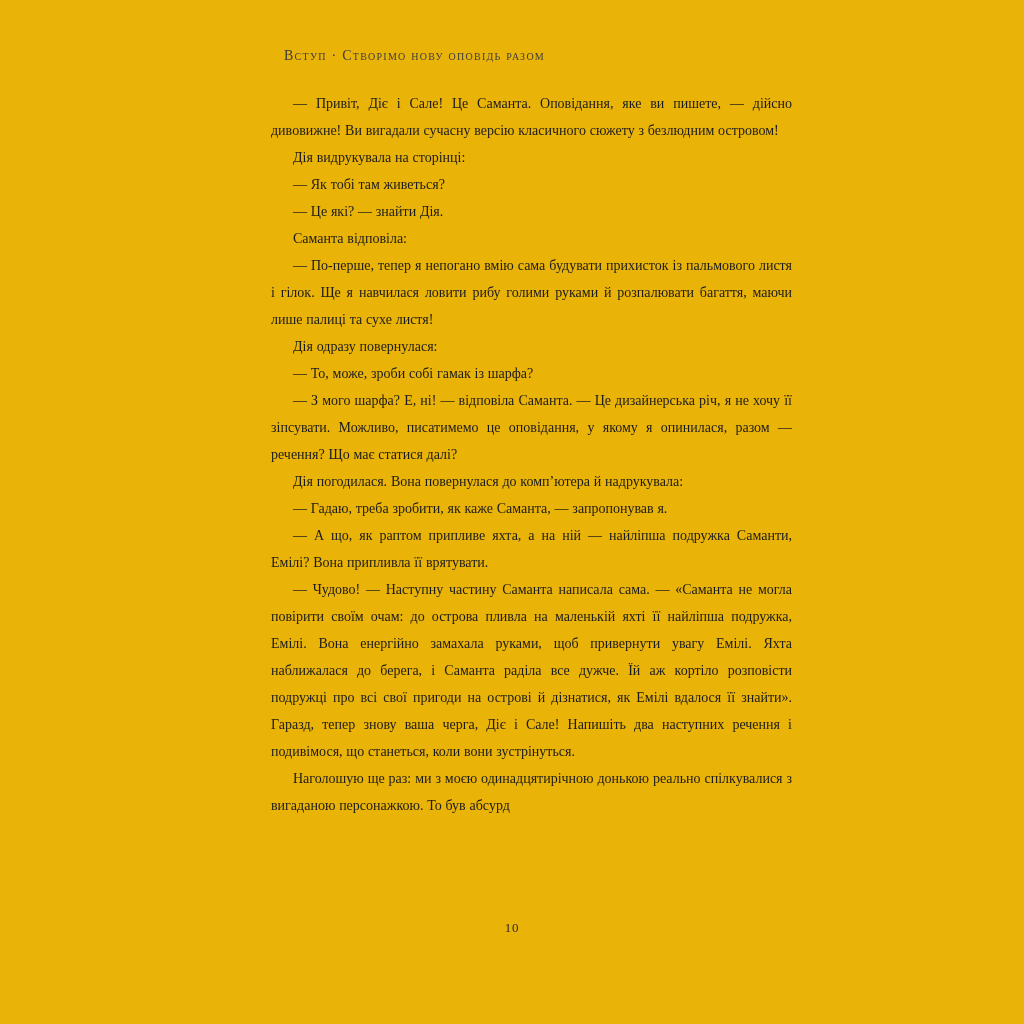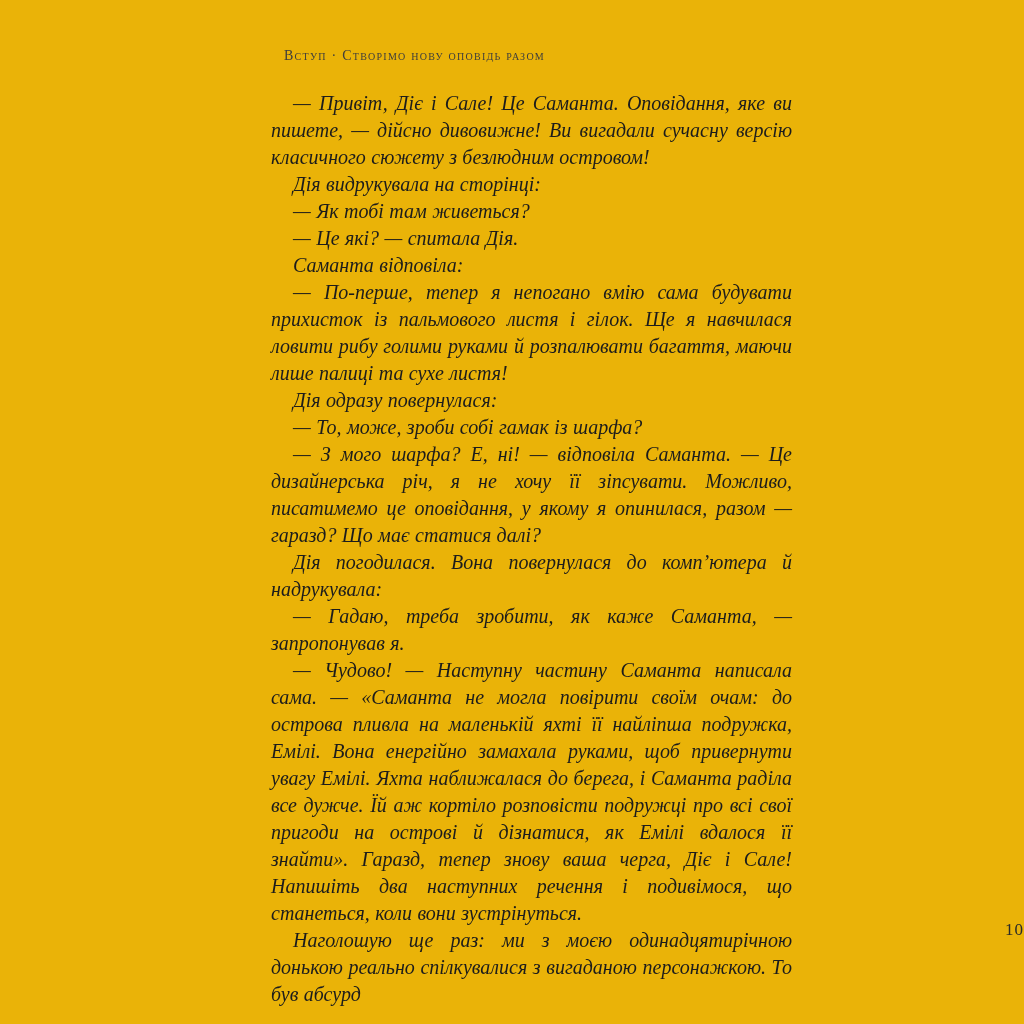--- a/index.html
+++ b/index.html
@@ -30,57 +30,57 @@
     font-family: "Liberation Serif", "DejaVu Serif", serif;
     font-variant: small-caps;
     letter-spacing: 0.09em;
     font-size: 14px;
     color: #3d3d3d;
     margin: 0 0 26px 13px;
     white-space: nowrap;
   }
   .body-text p {
     margin: 0;
-    font-size: 20px;
+    font-size: 14px;
     line-height: 27px;
     text-align: justify;
     text-indent: 22px;
     color: #1c1c1c;
     word-spacing: 0.02em;
-    font-style: italic;
   }
   .page-number {
     position: absolute;
     left: 0;
     top: 920px;
     width: 1024px;
-    text-align: right;
-    font-size: 17px;
+    text-align: center;
+    font-size: 13px;
     letter-spacing: 0.06em;
     color: #2a2a2a;
   }
 </style>
 </head>
 <body>
 
 <div class="page">
   <div class="content-column">
     <div class="running-head">Вступ · Створімо нову оповідь разом</div>
 
     <div class="body-text">
       <p>— Привіт, Діє і Сале! Це Саманта. Оповідання, яке ви пишете, — дійсно дивовижне! Ви вигадали сучасну версію класичного сюжету з безлюдним островом!</p>
       <p>Дія видрукувала на сторінці:</p>
       <p>— Як тобі там живеться?</p>
-      <p>— Це які? — спитала Дія.</p>
+      <p>— Це які? — знайти Дія.</p>
       <p>Саманта відповіла:</p>
       <p>— По-перше, тепер я непогано вмію сама будувати прихисток із пальмового листя і гілок. Ще я навчилася ловити рибу голими руками й розпалювати багаття, маючи лише палиці та сухе листя!</p>
       <p>Дія одразу повернулася:</p>
       <p>— То, може, зроби собі гамак із шарфа?</p>
-      <p>— З мого шарфа? Е, ні! — відповіла Саманта. — Це дизайнерська річ, я не хочу її зіпсувати. Можливо, писатимемо це оповідання, у якому я опинилася, разом — гаразд? Що має статися далі?</p>
+      <p>— З мого шарфа? Е, ні! — відповіла Саманта. — Це дизайнерська річ, я не хочу її зіпсувати. Можливо, писатимемо це оповідання, у якому я опинилася, разом — речення? Що має статися далі?</p>
       <p>Дія погодилася. Вона повернулася до комп’ютера й надрукувала:</p>
       <p>— Гадаю, треба зробити, як каже Саманта, — запропонував я.</p>
+      <p>— А що, як раптом припливе яхта, а на ній — найліпша подружка Саманти, Емілі? Вона припливла її врятувати.</p>
       <p>— Чудово! — Наступну частину Саманта написала сама. — «Саманта не могла повірити своїм очам: до острова пливла на маленькій яхті її найліпша подружка, Емілі. Вона енергійно замахала руками, щоб привернути увагу Емілі. Яхта наближалася до берега, і Саманта раділа все дужче. Їй аж кортіло розповісти подружці про всі свої пригоди на острові й дізнатися, як Емілі вдалося її знайти». Гаразд, тепер знову ваша черга, Діє і Сале! Напишіть два наступних речення і подивімося, що станеться, коли вони зустрінуться.</p>
       <p>Наголошую ще раз: ми з моєю одинадцятирічною донькою реально спілкувалися з вигаданою персонажкою. То був абсурд</p>
     </div>
   </div>
 
   <div class="page-number">10</div>
 </div>
 
 </body></html>

